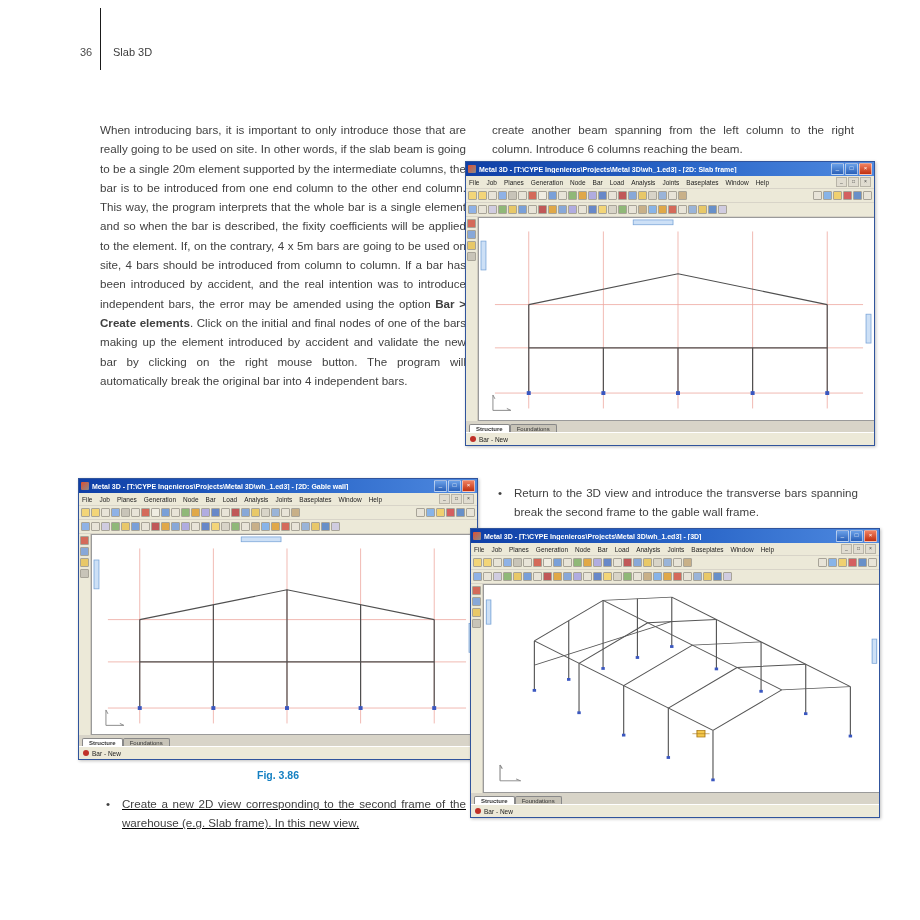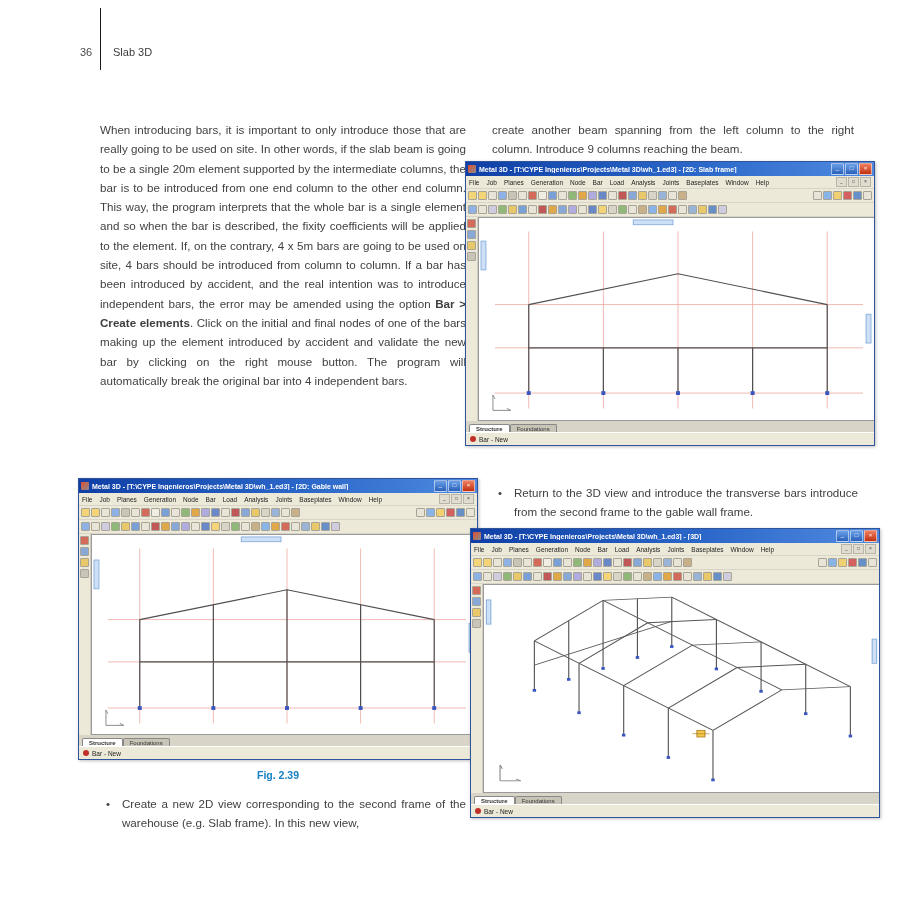--- a/index.html
+++ b/index.html
@@ -11,21 +11,21 @@
   .headrule{position:absolute;left:100px;top:8px;width:1px;height:62px;background:#1a1a1a;}
   .headtitle{position:absolute;left:113px;top:46px;font-size:11px;color:#3c3c3c;}
   .footer{position:absolute;left:0;right:0;top:875px;text-align:center;font-size:11px;
           font-weight:bold;color:#9c9c9c;letter-spacing:.5px;}
 
   
   .bodytext{font-size:11.6px;line-height:19.3px;color:#3f3f3f;text-align:justify;margin:0;}
   .leftcol{position:absolute;left:100px;top:120px;width:366px;}
   .rightcol-intro{position:absolute;left:492px;top:120px;width:362px;}
   .rightcol-bullet{position:absolute;left:492px;top:483px;width:366px;}
-  .leftcol-bullet2{position:absolute;left:100px;top:794px;width:366px;}
+  .leftcol-bullet2{position:absolute;left:100px;top:794px;width:366px;text-decoration:underline;}
   .bullet{position:relative;padding-left:22px;margin-top:9px;}
   .bullet::before{content:"\2022";position:absolute;left:6px;top:0;color:#3f3f3f;}
   .b{font-weight:bold;}
   .figcaption{position:absolute;font-size:10.5px;font-weight:bold;color:#1580c2;text-align:center;}
 
   
   .appwin{position:absolute;background:#ece9d8;border:1px solid #30549c;box-sizing:border-box;
           display:flex;flex-direction:column;overflow:hidden;box-shadow:1px 1px 3px rgba(0,0,0,.25);}
   .titlebar{flex:0 0 14px;height:14px;background:linear-gradient(90deg,#0f3fa6 0%,#2a66c8 55%,#4f8ae0 100%);
             display:flex;align-items:center;gap:3px;padding:0 2px;}
@@ -67,23 +67,23 @@
 <div class="page">
 
   <div class="pageno">36</div>
   <div class="headrule"></div>
   <div class="headtitle">Slab 3D</div>
 
   <div class="leftcol">
     <p class="bodytext"><span>When introducing bars, it is important to only introduce those that are really going to be used on site. In other words, if the slab beam is going to be a single 20m element supported by the intermediate columns, the bar is to be introduced from one end column to the other end column. This way, the program interprets that the whole bar is a single element and so when the bar is described, the fixity coefficients will be applied to the element. If, on the contrary, 4 x 5m bars are going to be used on site, 4 bars should be introduced from column to column. If a bar has been introduced by accident, and the real intention was to introduce independent bars, the error may be amended using the option </span><span class="b">Bar &gt; Create elements</span><span>. Click on the initial and final nodes of one of the bars making up the element introduced by accident and validate the new bar by clicking on the right mouse button. The program will automatically break the original bar into 4 independent bars.</span></p>
   </div>
 
-  <div class="rightcol-intro bodytext"><span>create another beam spanning from the left column to the right column. Introduce 9 columns reaching the beam.</span></div>
+  <div class="rightcol-intro bodytext"><span>create another beam spanning from the left column to the right column. Introduce 6 columns reaching the beam.</span></div>
   <div class="rightcol-bullet">
-    <div class="bullet bodytext" style="margin-top:0"><span>Return to the 3D view and introduce the transverse bars introduce from the second frame to the gable wall frame.</span></div>
+    <div class="bullet bodytext" style="margin-top:0"><span>Return to the 3D view and introduce the transverse bars spanning break the second frame to the gable wall frame.</span></div>
   </div>
   <div class="leftcol-bullet2">
     <div class="bullet bodytext" style="margin-top:0"><span>Create a new 2D view corresponding to the second frame of the warehouse (e.g. Slab frame). In this new view,</span></div>
   </div>
 
   <div class="appwin" style="left:465px;top:161px;width:410px;height:285px">
     <div class="titlebar">
       <span class="appicon"></span>
       <span class="wtitle">Metal 3D - [T:\CYPE Ingenieros\Projects\Metal 3D\wh_1.ed3] - [2D: Slab frame]</span>
       <span class="winbtns">
@@ -386,21 +386,21 @@
       <span class="tabs">
           <span class="tab">Structure</span>
           <span class="tab">Foundations</span>
         </span>
     </div>
     <div class="statusbar">
       <span class="sicon"></span>
       <span>Bar - New</span>
     </div>
   </div>
-  <div class="figcaption" style="left:78px;top:769px;width:400px">Fig. 2.39</div>
+  <div class="figcaption" style="left:78px;top:769px;width:400px">Fig. 3.86</div>
 
   <div class="appwin" style="left:470px;top:528px;width:410px;height:290px">
     <div class="titlebar">
       <span class="appicon"></span>
       <span class="wtitle">Metal 3D - [T:\CYPE Ingenieros\Projects\Metal 3D\wh_1.ed3] - [3D]</span>
       <span class="winbtns">
           <span class="wb">_</span>
           <span class="wb">□</span>
           <span class="wb">×</span>
         </span>

